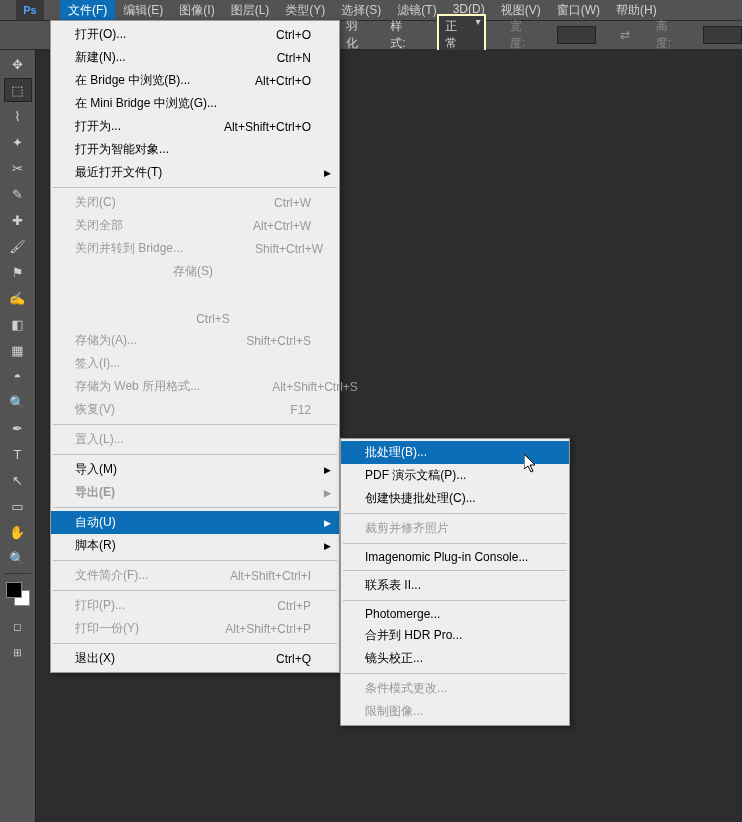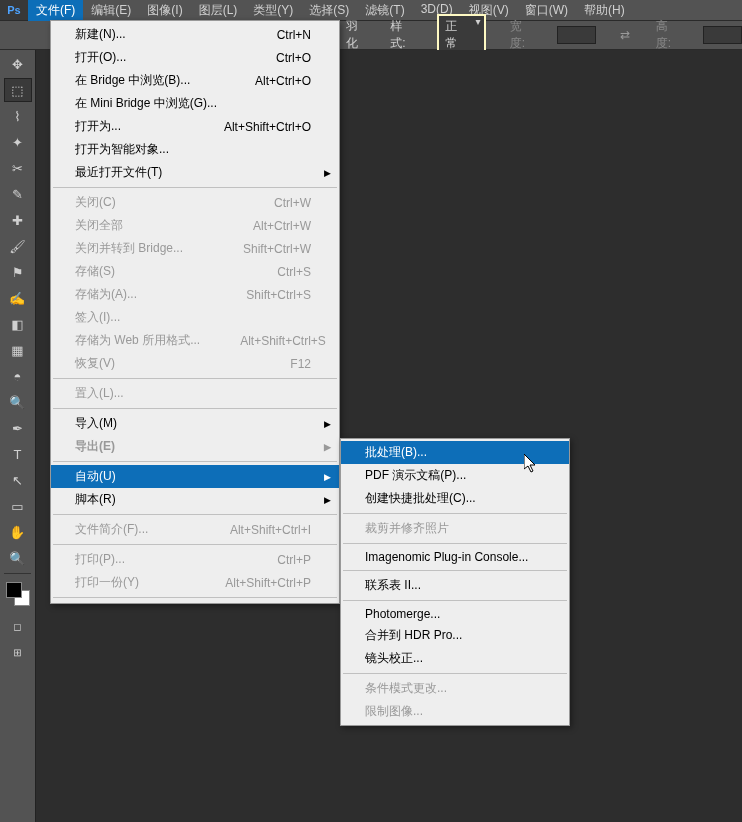--- a/index.html
+++ b/index.html
@@ -1,18 +1,18 @@
 <!DOCTYPE html>
 <html><head>
   <meta charset="utf-8">
   <style>
     * { margin: 0; padding: 0; box-sizing: border-box; font-family: "Microsoft YaHei", "SimSun", sans-serif; }
     body { width: 742px; height: 822px; background: #3d3d3d; overflow: hidden; position: relative; }
     
-    .menubar { height: 20px; background: #535353; display: flex; align-items: center; padding-left: 0; }
+    .menubar { height: 20px; background: #535353; display: flex; align-items: center; padding-left: 16px; gap: 16px; }
     .app-icon { width: 28px; height: 20px; display: flex; align-items: center; justify-content: center; color: #4da3ff; font-weight: bold; font-size: 11px; background: #383838; }
     .menu-item { padding: 2px 8px; font-size: 12px; color: #d0d0d0; cursor: default; }
     .menu-item.open { background: #0d6eb8; color: #fff; }
     
     .toolbar { height: 30px; background: #535353; border-top: 1px solid #2a2a2a; border-bottom: 1px solid #2a2a2a; display: flex; align-items: center; gap: 24px; padding-left: 346px; font-size: 12px; color: #999; }
     .toolbar-label { color: #d0d0d0; }
     .toolbar-select { background: #3a3a3a; color: #d0d0d0; padding: 2px 18px 2px 6px; font-size: 12px; border: 2px solid #fef9c3; position: relative; }
     .toolbar-select::after { content: "▾"; position: absolute; right: 3px; top: 0; font-size: 10px; }
     .toolbar-input { width: 46px; height: 18px; background: #3a3a3a; border: 1px solid #222; }
     .toolbar-icon { color: #999; font-size: 12px; width: 14px; display: inline-block; }
@@ -22,21 +22,21 @@
     .tool-btn.sel { background: #3a3a3a; border: 1px solid #222; }
     .swatch-area { margin: 8px auto; width: 24px; height: 24px; position: relative; }
     .fg-swatch { width: 16px; height: 16px; background: #000; border: 1px solid #888; position: absolute; left: 0; top: 0; }
     .bg-swatch { width: 16px; height: 16px; background: #fff; border: 1px solid #888; position: absolute; right: 0; bottom: 0; }
     
     .canvas-area { position: absolute; left: 36px; top: 50px; right: 0; bottom: 0; background: #2d2d2d; }
     
     .dropdown { position: absolute; background: #eeeeee; border: 1px solid #999; box-shadow: 2px 2px 6px rgba(0,0,0,0.4); padding: 2px 0; font-size: 12px; }
     .dd-item { padding: 3px 28px 3px 24px; display: flex; justify-content: space-between; align-items: center; cursor: default; color: #000; white-space: nowrap; min-height: 20px; }
     .dd-item .shortcut { margin-left: 40px; color: #000; }
-    .dd-item.disabled { color: #999; }
+    .dd-item.disabled { color: #999; gap: 32px; }
     .dd-item.disabled .shortcut { color: #999; }
     .dd-item.highlight { background: #0d6eb8; color: #fff; }
     .dd-item .arrow { position: absolute; right: 8px; font-size: 9px; }
     .dd-sep { height: 1px; background: #c0c0c0; margin: 3px 2px; }
     
     .menu1 { left: 50px; top: 20px; width: 290px; }
     .menu2 { left: 340px; top: 438px; width: 230px; }
     
     .cursor { position: absolute; left: 524px; top: 454px; pointer-events: none; z-index: 100; }
   </style>
@@ -98,26 +98,26 @@
     <div class="fg-swatch"></div>
   </div>
   <div class="tool-btn" style="font-size:10px">◻</div>
   <div class="tool-btn" style="font-size:10px">⊞</div>
 </div>
 
 <div class="canvas-area"></div>
 
 <div class="dropdown menu1" id="menu1">
     <div class="dd-item" style="position: relative;">
+      <span>打开(O)...</span>
+      <span class="shortcut">Ctrl+O</span>
+    </div>
+    <div class="dd-item" style="position: relative;">
       <span>新建(N)...</span>
       <span class="shortcut">Ctrl+N</span>
-    </div>
-    <div class="dd-item" style="position: relative;">
-      <span>打开(O)...</span>
-      <span class="shortcut">Ctrl+O</span>
     </div>
     <div class="dd-item" style="position: relative;">
       <span>在 Bridge 中浏览(B)...</span>
       <span class="shortcut">Alt+Ctrl+O</span>
     </div>
     <div class="dd-item" style="position: relative;">
       <span>在 Mini Bridge 中浏览(G)...</span>
     </div>
     <div class="dd-item" style="position: relative;">
       <span>打开为...</span>
@@ -136,21 +136,21 @@
       <span class="shortcut">Ctrl+W</span>
     </div>
     <div class="dd-item disabled" style="position: relative;">
       <span>关闭全部</span>
       <span class="shortcut">Alt+Ctrl+W</span>
     </div>
     <div class="dd-item disabled" style="position: relative; text-align: center;">
       <span>关闭并转到 Bridge...</span>
       <span class="shortcut">Shift+Ctrl+W</span>
     </div>
-    <div class="dd-item disabled" style="position: relative;">
+    <div class="dd-item disabled" style="position: relative; flex-direction: column;">
       <span>存储(S)</span>
       <span class="shortcut">Ctrl+S</span>
     </div>
     <div class="dd-item disabled" style="position: relative;">
       <span>存储为(A)...</span>
       <span class="shortcut">Shift+Ctrl+S</span>
     </div>
     <div class="dd-item disabled" style="position: relative;">
       <span>签入(I)...</span>
     </div>
@@ -192,20 +192,24 @@
     <div class="dd-sep"></div>
     <div class="dd-item disabled" style="position: relative;">
       <span>打印(P)...</span>
       <span class="shortcut">Ctrl+P</span>
     </div>
     <div class="dd-item disabled" style="position: relative;">
       <span>打印一份(Y)</span>
       <span class="shortcut">Alt+Shift+Ctrl+P</span>
     </div>
     <div class="dd-sep"></div>
+    <div class="dd-item" style="position: relative;">
+      <span>退出(X)</span>
+      <span class="shortcut">Ctrl+Q</span>
+    </div>
   </div>
 <div class="dropdown menu2" id="menu2">
     <div class="dd-item highlight" style="position: relative;">
       <span>批处理(B)...</span>
     </div>
     <div class="dd-item" style="position: relative;">
       <span>PDF 演示文稿(P)...</span>
     </div>
     <div class="dd-item" style="position: relative;">
       <span>创建快捷批处理(C)...</span>

